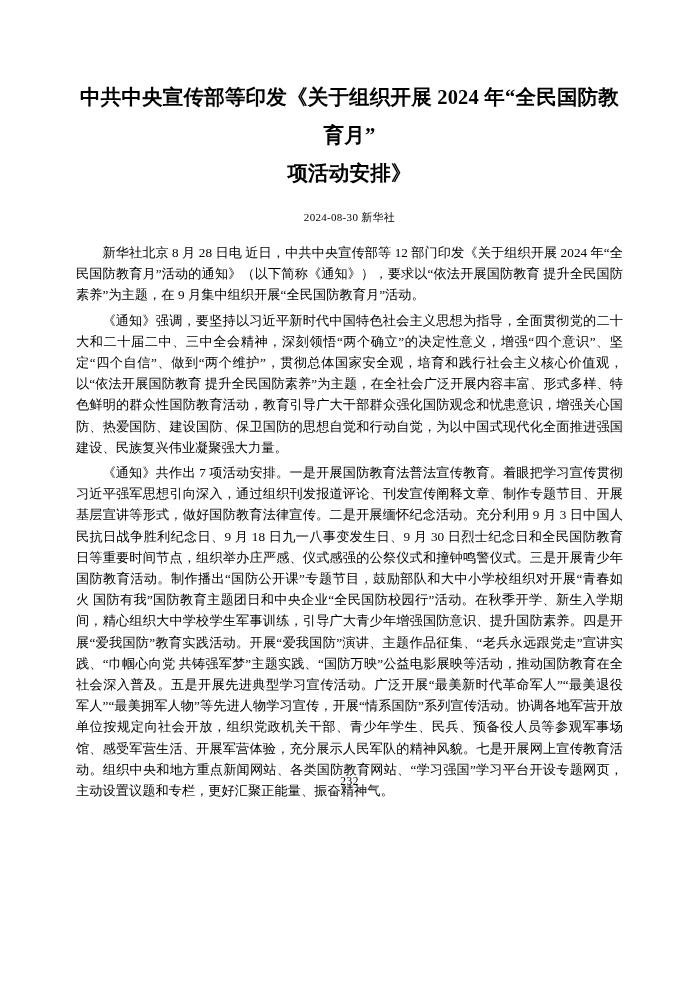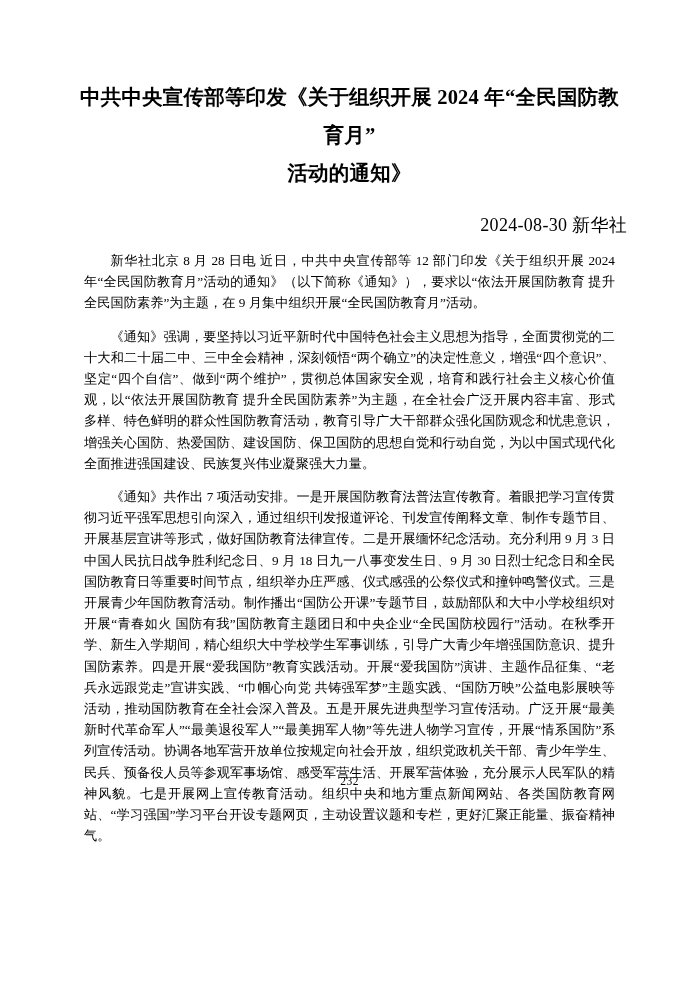--- a/index.html
+++ b/index.html
@@ -24,29 +24,29 @@
   .doc-title {
     font-family: "Liberation Serif", serif;
     font-weight: bold;
     font-size: 20.5px;
     line-height: 38px;
     text-align: center;
     letter-spacing: 0.2px;
     margin: 0 6px;
   }
   .doc-byline {
-    text-align: right;
-    font-size: 18px;
+    text-align: center;
+    font-size: 11px;
     line-height: 18px;
-    margin-top: 24px;
+    margin-top: 16px;
     margin-bottom: 16px;
     letter-spacing: 0.3px;
   }
   .body-text p {
-    margin: 12px;
+    margin: 4px;
     font-size: 13.2px;
     line-height: 21.2px;
     text-align: justify;
     text-justify: inter-ideograph;
     text-indent: 2em;
     letter-spacing: 0.05px;
   }
   .page-number {
     position: absolute;
     left: 0;
@@ -57,21 +57,21 @@
     letter-spacing: 0.5px;
   }
 </style>
 </head>
 <body>
 
 <div class="page">
 
   <h1 class="doc-title">
     <span>中共中央宣传部等印发《关于组织开展 2024 年“全民国防教育月”</span><br>
-    <span>活动的通知》</span>
+    <span>项活动安排》</span>
   </h1>
 
   <div class="doc-byline">2024-08-30  新华社</div>
 
   <div class="body-text">
     <p>新华社北京 8 月 28 日电 近日，中共中央宣传部等 12 部门印发《关于组织开展 2024 年“全民国防教育月”活动的通知》（以下简称《通知》），要求以“依法开展国防教育 提升全民国防素养”为主题，在 9 月集中组织开展“全民国防教育月”活动。</p>
     <p>《通知》强调，要坚持以习近平新时代中国特色社会主义思想为指导，全面贯彻党的二十大和二十届二中、三中全会精神，深刻领悟“两个确立”的决定性意义，增强“四个意识”、坚定“四个自信”、做到“两个维护”，贯彻总体国家安全观，培育和践行社会主义核心价值观，以“依法开展国防教育 提升全民国防素养”为主题，在全社会广泛开展内容丰富、形式多样、特色鲜明的群众性国防教育活动，教育引导广大干部群众强化国防观念和忧患意识，增强关心国防、热爱国防、建设国防、保卫国防的思想自觉和行动自觉，为以中国式现代化全面推进强国建设、民族复兴伟业凝聚强大力量。</p>
     <p>《通知》共作出 7 项活动安排。一是开展国防教育法普法宣传教育。着眼把学习宣传贯彻习近平强军思想引向深入，通过组织刊发报道评论、刊发宣传阐释文章、制作专题节目、开展基层宣讲等形式，做好国防教育法律宣传。二是开展缅怀纪念活动。充分利用 9 月 3 日中国人民抗日战争胜利纪念日、9 月 18 日九一八事变发生日、9 月 30 日烈士纪念日和全民国防教育日等重要时间节点，组织举办庄严感、仪式感强的公祭仪式和撞钟鸣警仪式。三是开展青少年国防教育活动。制作播出“国防公开课”专题节目，鼓励部队和大中小学校组织对开展“青春如火 国防有我”国防教育主题团日和中央企业“全民国防校园行”活动。在秋季开学、新生入学期间，精心组织大中学校学生军事训练，引导广大青少年增强国防意识、提升国防素养。四是开展“爱我国防”教育实践活动。开展“爱我国防”演讲、主题作品征集、“老兵永远跟党走”宣讲实践、“巾帼心向党 共铸强军梦”主题实践、“国防万映”公益电影展映等活动，推动国防教育在全社会深入普及。五是开展先进典型学习宣传活动。广泛开展“最美新时代革命军人”“最美退役军人”“最美拥军人物”等先进人物学习宣传，开展“情系国防”系列宣传活动。协调各地军营开放单位按规定向社会开放，组织党政机关干部、青少年学生、民兵、预备役人员等参观军事场馆、感受军营生活、开展军营体验，充分展示人民军队的精神风貌。七是开展网上宣传教育活动。组织中央和地方重点新闻网站、各类国防教育网站、“学习强国”学习平台开设专题网页，主动设置议题和专栏，更好汇聚正能量、振奋精神气。</p>
   </div>
 

